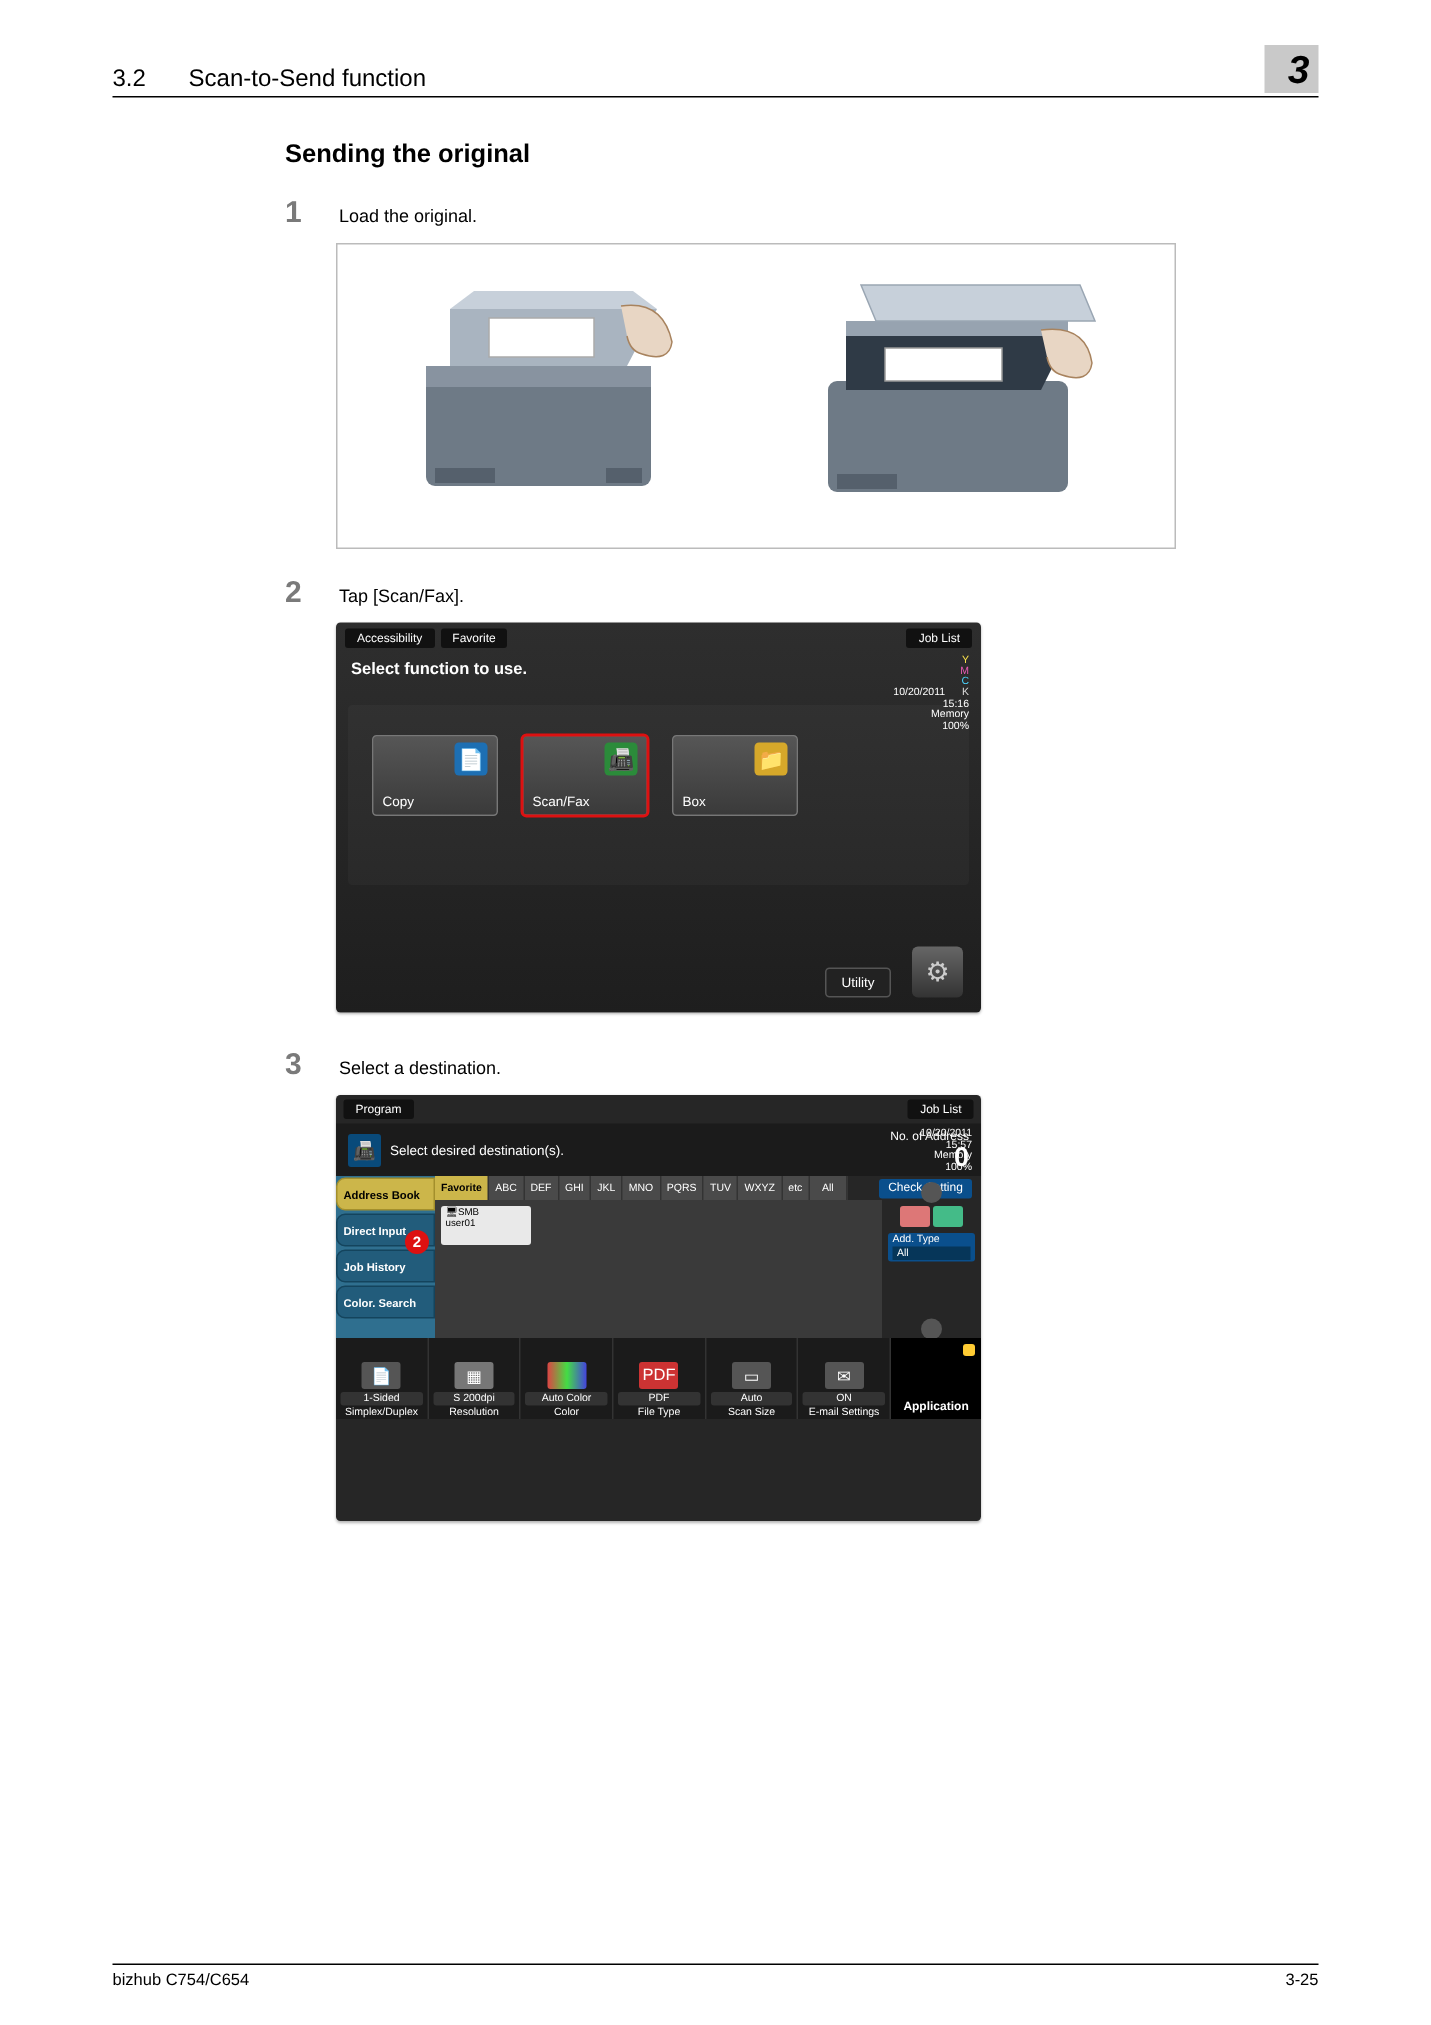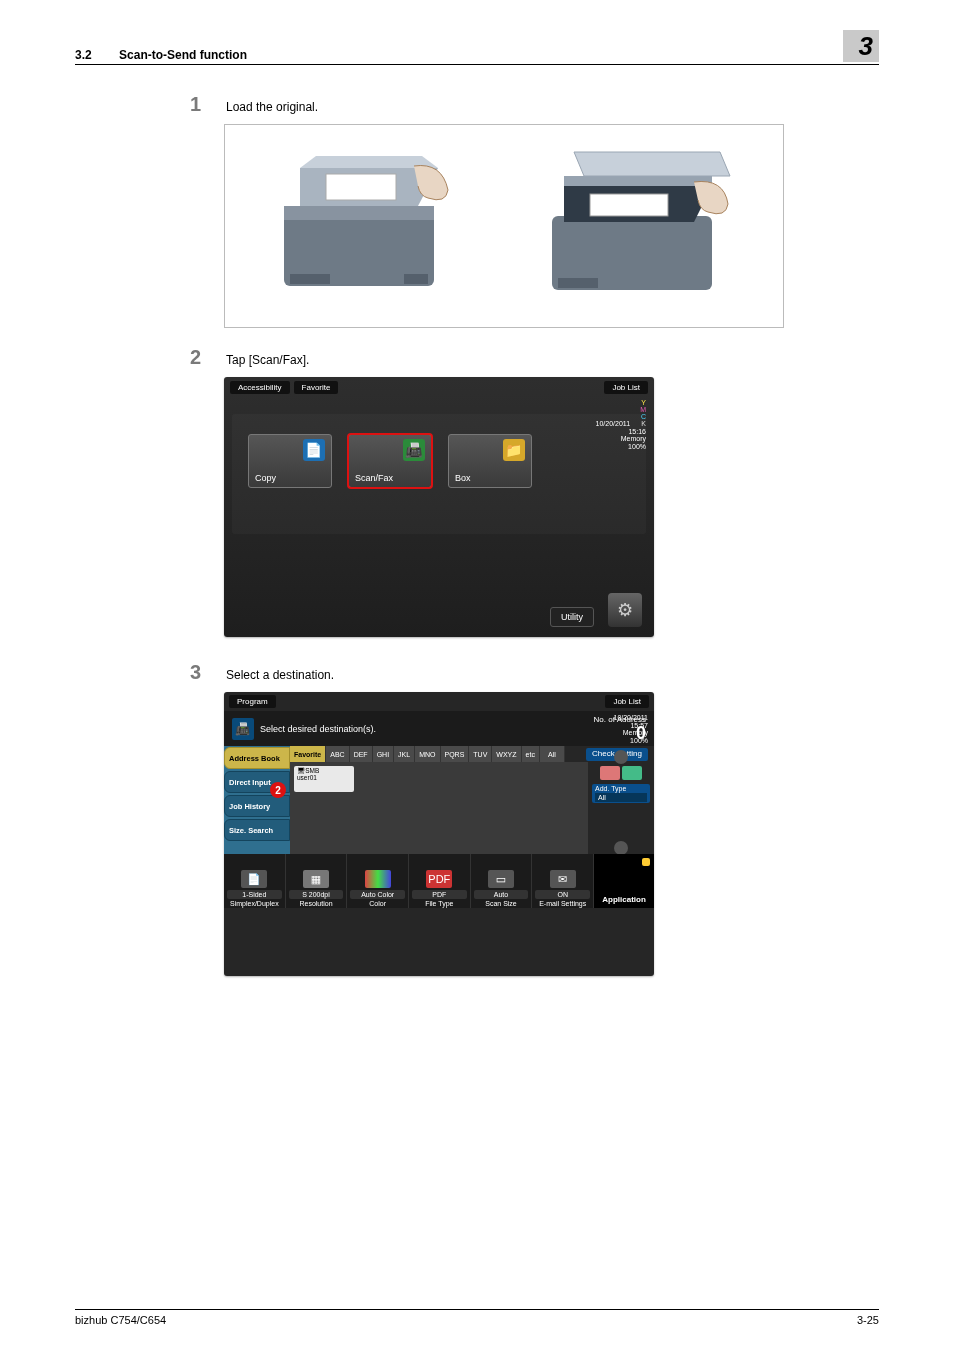--- a/index.html
+++ b/index.html
@@ -1,20 +1,20 @@
 <!DOCTYPE html>
 <html><head>
 <meta charset="utf-8">
 <style>
   * { box-sizing: border-box; margin: 0; padding: 0; }
   body { font-family: Arial, Helvetica, sans-serif; background: #fff; color: #000; width: 954px; margin: 0 auto; }
   .page { padding: 30px 75px 20px 75px; position: relative; min-height: 1350px; }
 
   .header-row { display: flex; justify-content: space-between; align-items: flex-end; border-bottom: 1px solid #000; padding-bottom: 2px; }
-  .header-left { font-size: 12px; font-weight: bold; }
+  .header-left { font-size: 16px; font-weight: normal; }
   .section-num { margin-right: 24px; }
   .chapter-box { background: #c9c9c9; color: #000; font-size: 26px; font-weight: bold; font-style: italic; width: 36px; height: 32px; display: flex; align-items: center; justify-content: flex-end; padding-right: 6px; }
 
   .content { padding-left: 115px; margin-top: 28px; }
   h2.subheading { font-size: 17px; font-weight: bold; margin-bottom: 18px; }
 
   .step { display: flex; align-items: baseline; margin-bottom: 8px; }
   .step-num { font-size: 20px; font-weight: bold; color: #7a7a7a; width: 24px; flex: 0 0 24px; }
   .step-text { font-size: 12px; padding-left: 12px; }
 
@@ -97,20 +97,21 @@
 
   <div class="header-row">
     <div class="header-left">
       <span class="section-num">3.2</span>
       <span>Scan-to-Send function</span>
     </div>
     <div class="chapter-box">3</div>
   </div>
 
   <div class="content">
+    <h2 class="subheading">Sending the original</h2>
 
     <div class="step">
       <div class="step-num">1</div>
       <div class="step-text">Load the original.</div>
     </div>
 
     <div class="fig-duo">
       <div class="printer">
         <svg viewBox="0 0 210 160">
           <rect x="20" y="60" width="150" height="80" rx="6" fill="#6e7a86"></rect>
@@ -140,20 +141,21 @@
       <div class="step-num">2</div>
       <div class="step-text">Tap [Scan/Fax].</div>
     </div>
 
     <div class="screen s1">
       <div class="s1-topbar">
         <div class="s1-tab">Accessibility</div>
         <div class="s1-tab">Favorite</div>
         <div class="s1-tab s1-tab-r">Job List</div>
       </div>
+      <div class="s1-title">Select function to use.</div>
       <div class="s1-status">
         <span>10/20/2011</span>
         <span class="toner"><span class="tY">Y</span><span class="tM">M</span><span class="tC">C</span><span class="tK">K</span></span><br>
         <span>15:16</span><br>
         <span>Memory</span><br>
         <span>100%</span>
       </div>
       <div class="s1-main">
         <div class="s1-btn">
           <div class="ic" style="background:#1d6fb3;">📄</div>
@@ -199,21 +201,21 @@
       </div>
 
       <div class="s2-callout1">1</div>
       <div class="s2-callout2">2</div>
 
       <div class="s2-body">
         <div class="s2-left">
           <div class="s2-ltab">Address Book</div>
           <div class="s2-ltab inactive">Direct Input</div>
           <div class="s2-ltab inactive">Job History</div>
-          <div class="s2-ltab inactive">Size. Search</div>
+          <div class="s2-ltab inactive">Color. Search</div>
         </div>
         <div class="s2-mid">
           <div class="s2-alpha">
             <div class="fav">Favorite</div>
             <div>ABC</div>
             <div>DEF</div>
             <div>GHI</div>
             <div>JKL</div>
             <div>MNO</div>
             <div>PQRS</div>

